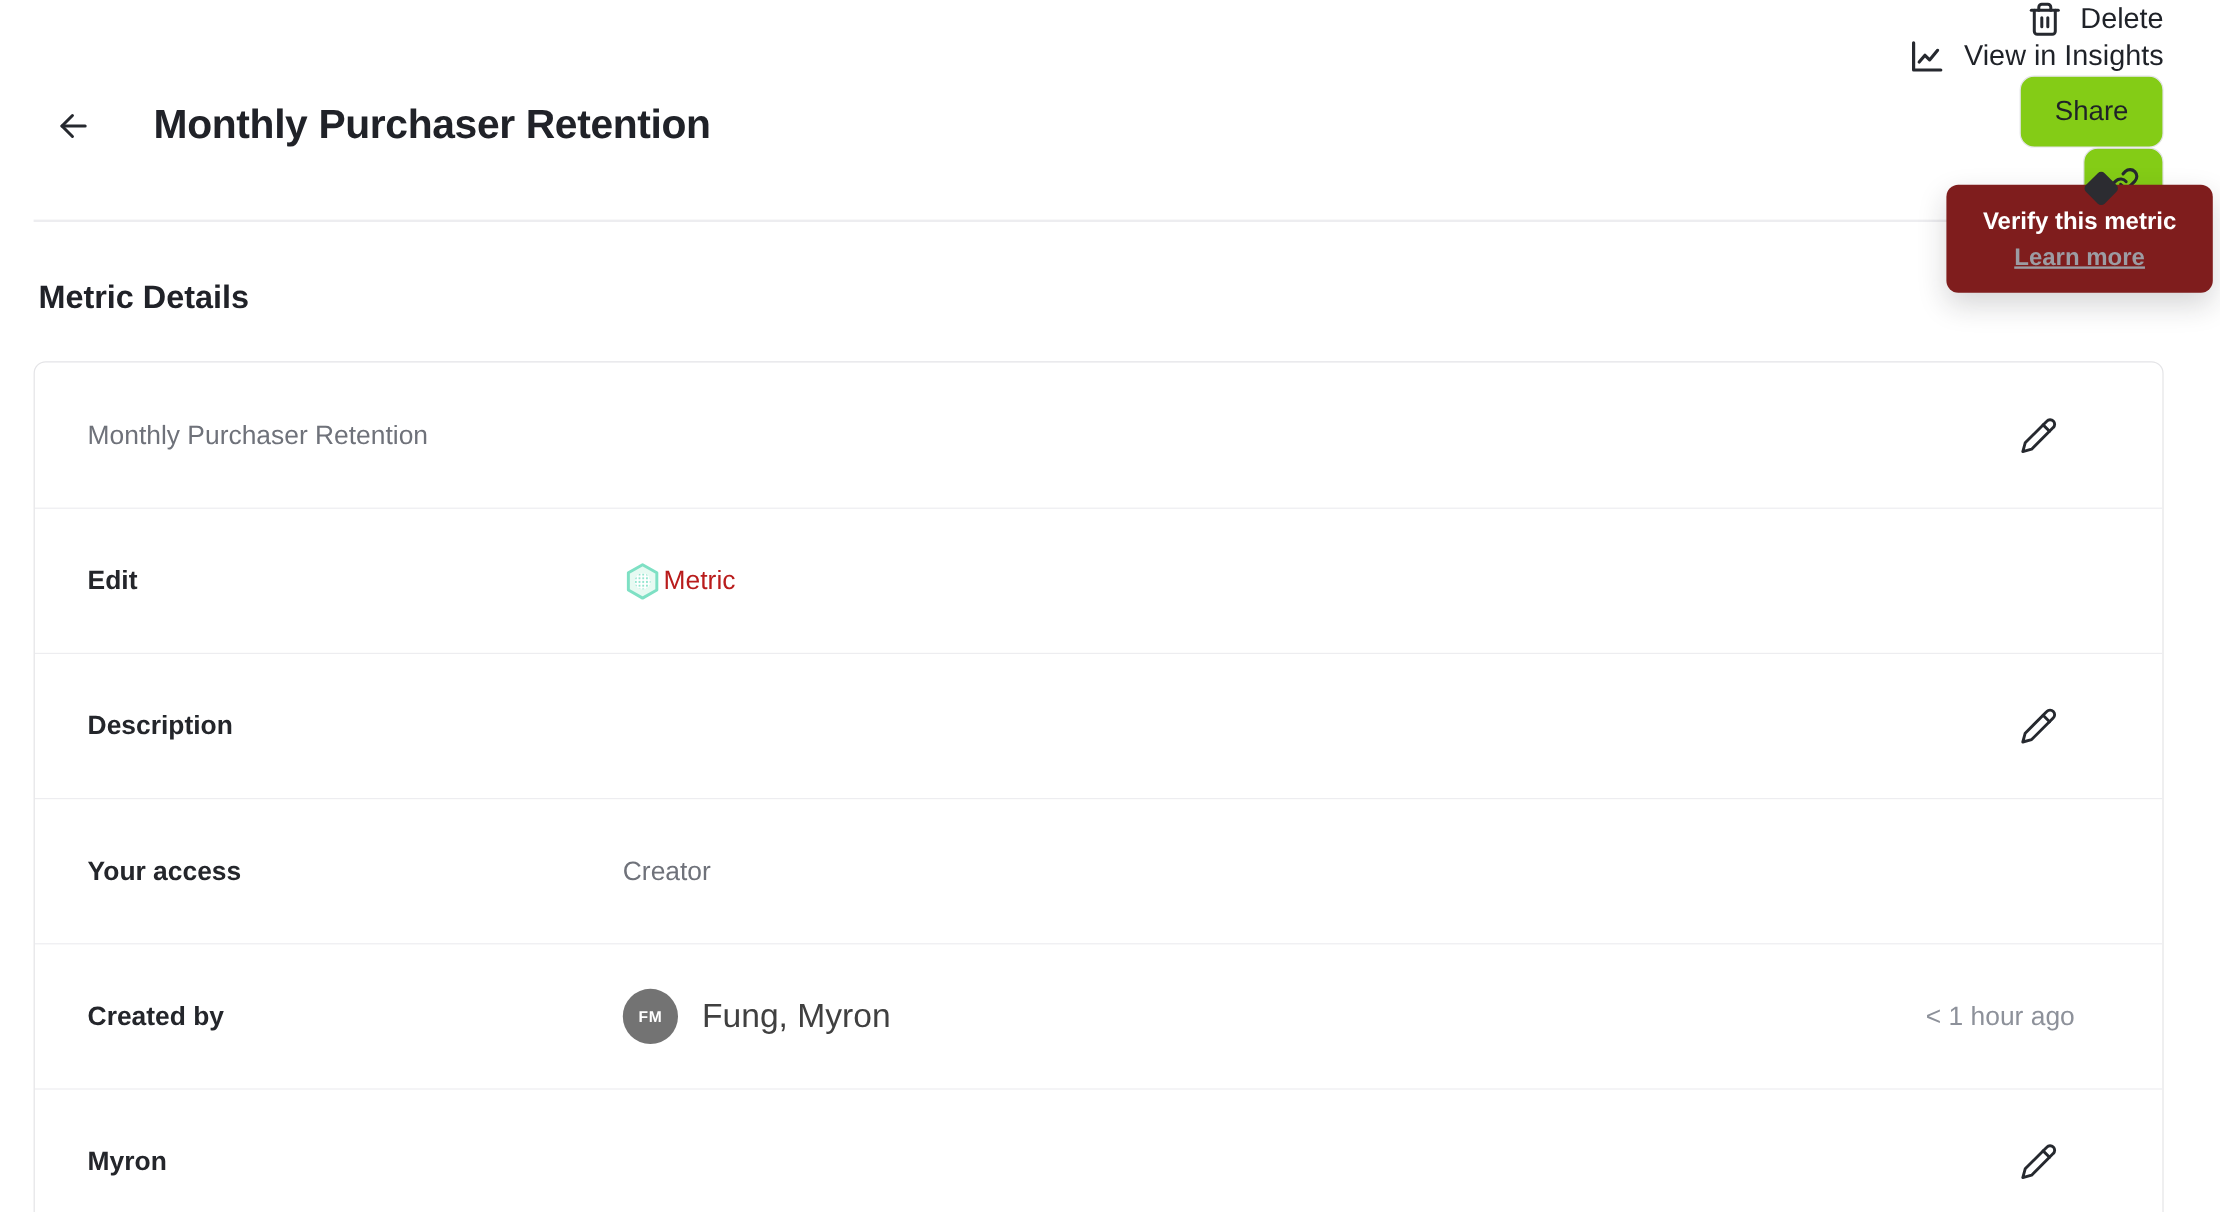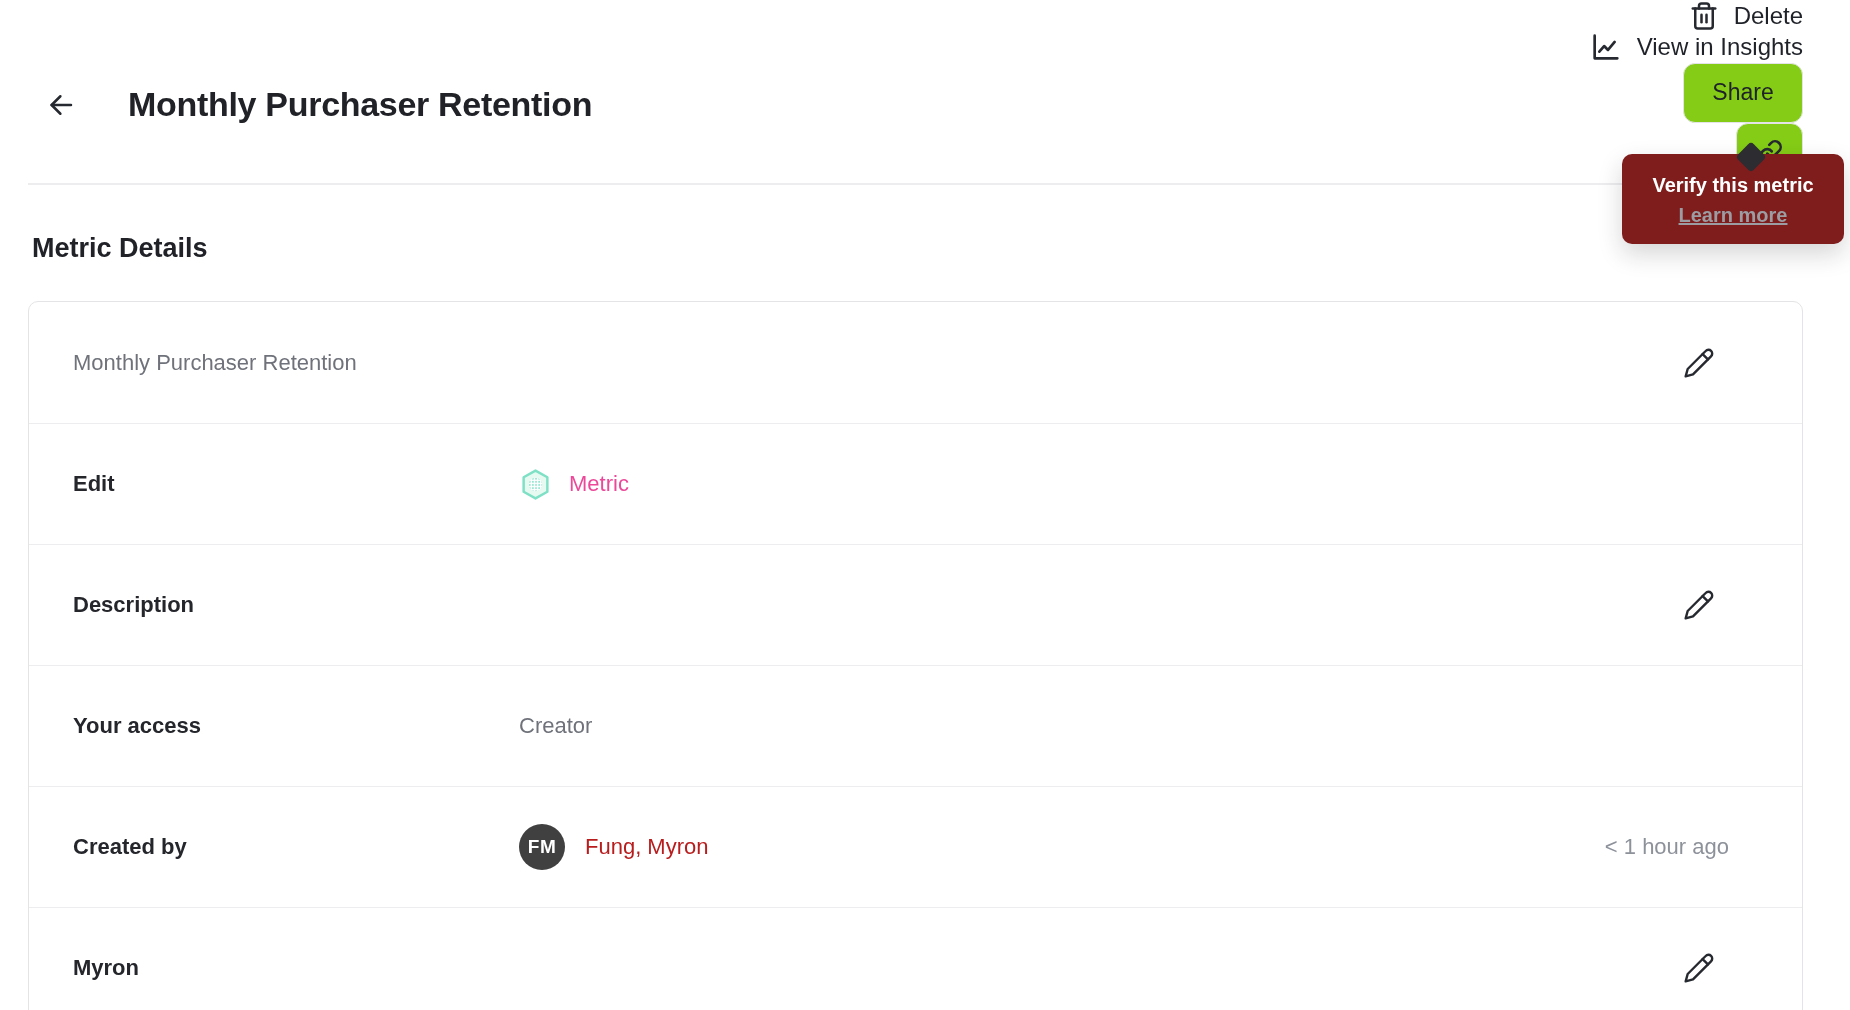--- a/index.html
+++ b/index.html
@@ -141,35 +141,35 @@
   .row + .row { border-top:1.5px solid #ededf0; }
   .row-label {
     width:446px;
     flex-shrink:0;
     font-size:22px;
     font-weight:700;
     color:#24262b;
   }
   .row-value { font-size:22px; color:#6f727a; }
   .type-value {
-    display:flex; align-items:center; gap:17px;
-    font-size:22px; color:#ec4899;
+    display:flex; align-items:center; gap:1px;
+    font-size:22px; color:#b91c1c;
   }
   .creator { display:flex; align-items:center; gap:20px; }
   .avatar {
     width:46px; height:46px;
     border-radius:50%;
-    background:#404040;
+    background:#737373;
     color:#ffffff;
-    font-size:19px;
+    font-size:13px;
     font-weight:700;
     letter-spacing:.5px;
     display:flex; align-items:center; justify-content:center;text-align:right;
   }
-  .creator-name { font-size:22px; color:#b91c1c; }
+  .creator-name { font-size:28px; color:#404040; }
   .row-meta {
     margin-left:auto;
     padding-right:29px;
     font-size:22px;
     color:#8d919a;
     white-space:nowrap;
   }
   .row-edit {
     margin-left:auto;
     margin-right:42px;

